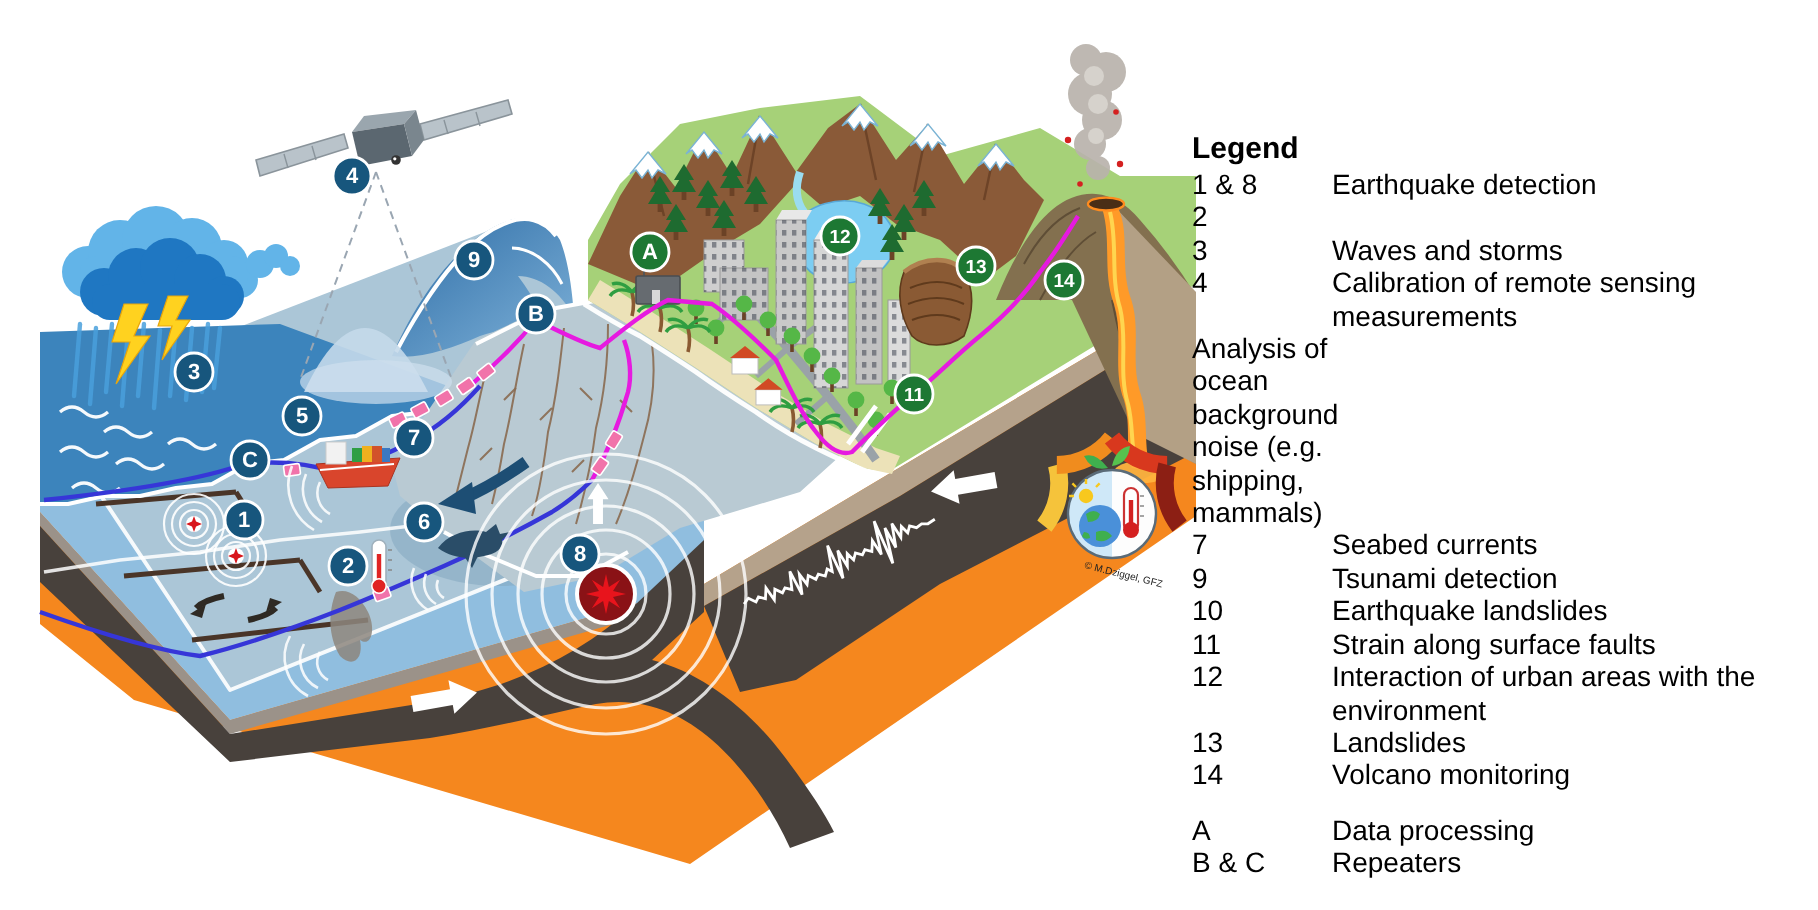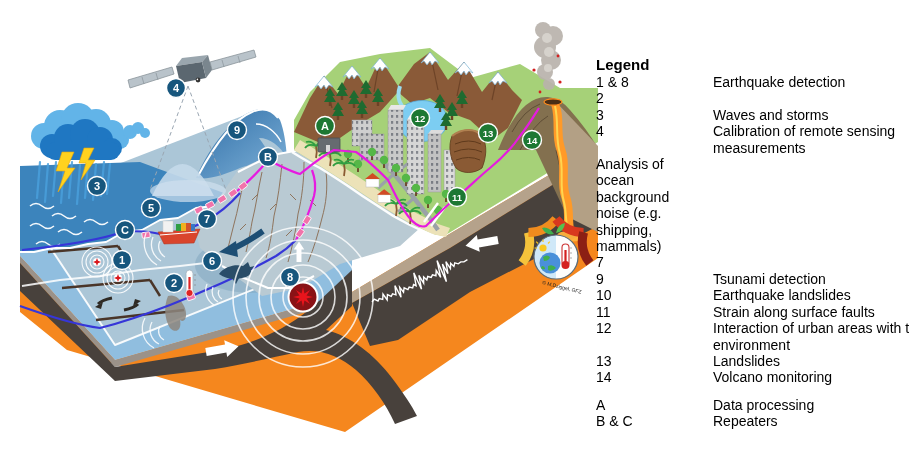--- a/index.html
+++ b/index.html
@@ -1,21 +1,21 @@
 <!DOCTYPE html>
 <html><head>
 <meta charset="utf-8">
 <style>
   html,body{margin:0;padding:0;background:#fff;}
   body{width:909px;height:455px;overflow:hidden;font-family:"Liberation Sans",sans-serif;}
   .stage{position:relative;width:909px;height:455px;background:#fff;}
   .stage svg{position:absolute;left:0;top:0;}
-  .legend{position:absolute;left:596px;top:56px;width:312px;color:#000;}
+  .legend{position:absolute;left:596px;top:66px;width:312px;color:#000;}
   .legend-title{font-weight:bold;font-size:15px;line-height:17px;margin:0 0 1px 0;}
-  .legend-row{display:grid;grid-template-columns:70px 242px;font-size:14px;line-height:16.4px;gap:47px;}
+  .legend-row{display:grid;grid-template-columns:70px 242px;font-size:14px;line-height:16.4px;}
   .legend-key{white-space:nowrap;}
   .legend-group2{margin-top:11px;}
   .ring{fill:none;stroke:#fff;stroke-width:1.1;opacity:.9;}
   .bigring{fill:none;stroke:#fff;stroke-width:1.6;opacity:.8;}
   .canyon{fill:none;stroke:#8a6a50;stroke-width:1;opacity:.9;}
   .rain{stroke:#4aa0dc;stroke-width:2.2;stroke-linecap:round;opacity:.85;}
   .wavelet{fill:none;stroke:#fff;stroke-width:1.6;opacity:.95;}
   .torn{fill:none;stroke:#fff;stroke-width:2;stroke-linejoin:round;}
   .sarc{fill:none;stroke:#fff;stroke-width:1.3;opacity:.85;}
 </style>
@@ -473,20 +473,21 @@
         </div>
         <div class="legend-row">
           <span class="legend-key">4</span>
           <span class="legend-desc">Calibration of remote sensing measurements</span>
         </div>
         <div class="legend-row">
           <span class="legend-desc"> Analysis of ocean background noise (e.g. shipping, mammals)</span>
         </div>
         <div class="legend-row">
           <span class="legend-key">7</span>
+          <span class="legend-desc">Seabed currents</span>
         </div>
         <div class="legend-row">
           <span class="legend-key">9</span>
           <span class="legend-desc">Tsunami detection</span>
         </div>
         <div class="legend-row">
           <span class="legend-key">10</span>
           <span class="legend-desc">Earthquake landslides</span>
         </div>
         <div class="legend-row">

